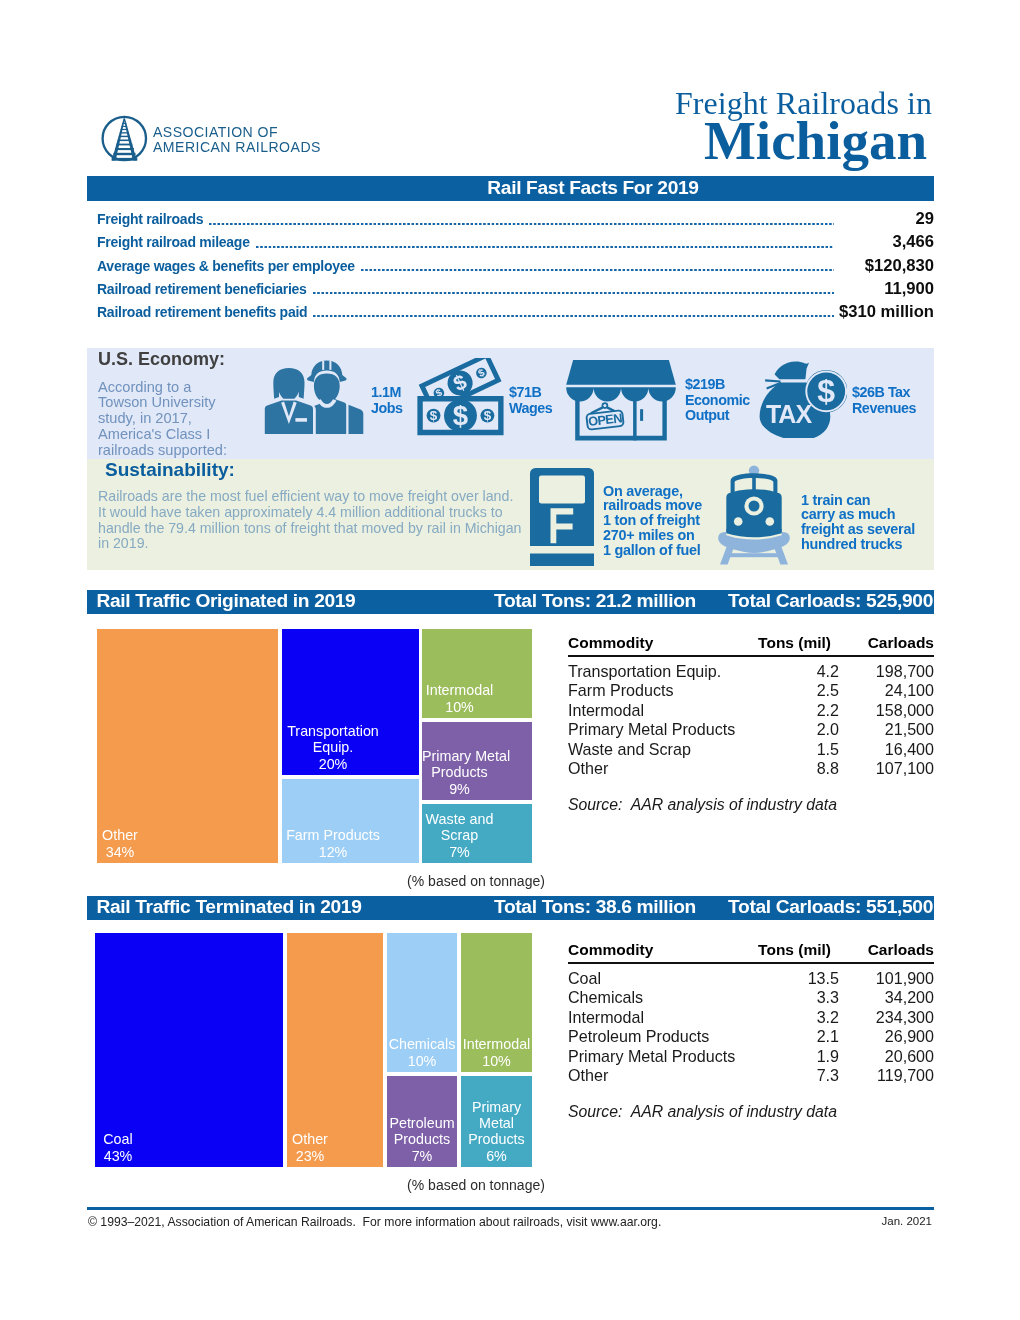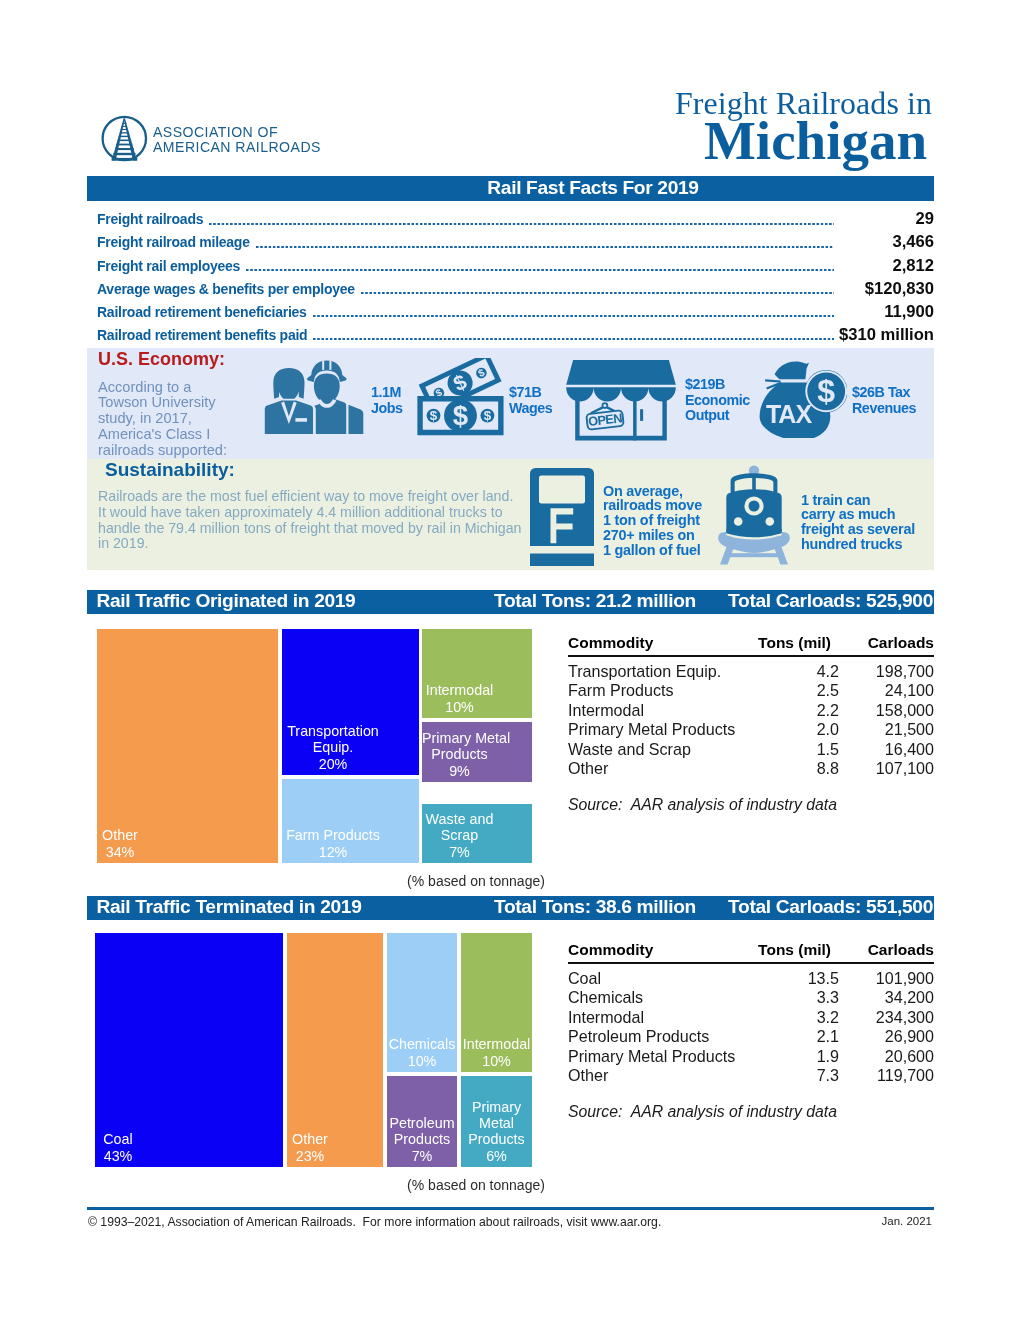--- a/index.html
+++ b/index.html
@@ -29,21 +29,21 @@
   .ffrow .lbl{color:#0B5E9E;font-weight:bold;font-size:14px;letter-spacing:-0.25px;
               flex:0 0 auto;padding-left:10px;line-height:20px;}
   .ffrow .dots{flex:1 1 auto;overflow:hidden;height:2.4px;margin:0 0 4.3px 6px;
                background-image:linear-gradient(90deg,#1565A8 0 2.2px,transparent 2.2px 4.23px);
                background-size:4.23px 2.4px;background-repeat:repeat-x;}
   .ffrow .val{flex:0 0 auto;color:#0D0D0D;font-weight:bold;font-size:16.6px;
               line-height:20px;text-align:right;}
 
   
   #econ{left:87px;top:348px;width:847px;height:111px;background:#E1E8F7;}
-  #econ-title{left:11px;top:1px;color:#b91c1c;font-weight:bold;font-size:18px;line-height:20px;}
+  #econ-title{left:11px;top:1px;color:#404040;font-weight:bold;font-size:18px;line-height:20px;}
   #econ-sub{left:11px;top:31.5px;width:140px;color:#7092BD;font-size:14.6px;line-height:15.8px;}
   .ecoitem{position:absolute;}
   .ecolabel{position:absolute;color:#1070C6;font-weight:bold;font-size:14.3px;line-height:15.7px;letter-spacing:-0.45px;}
 
   
   #sust{left:87px;top:459px;width:847px;height:111px;background:#EBF0E0;}
   #sust-title{left:18px;top:1px;color:#0B5E9E;font-weight:bold;font-size:19px;line-height:20px;}
   #sust-sub{left:11px;top:30px;width:424px;color:#86AAC2;font-size:14.2px;line-height:15.8px;}
 
   
@@ -125,25 +125,20 @@
         <span class="lbl">Freight railroads</span>
         <span class="dots"></span>
         <span class="val" style="width: 100px; text-align: right;">29</span>
       </div>
       <div class="ffrow">
         <span class="lbl">Freight railroad mileage</span>
         <span class="dots"></span>
         <span class="val" style="width: 100px;">3,466</span>
       </div>
       <div class="ffrow">
-        <span class="lbl">Freight rail employees</span>
-        <span class="dots"></span>
-        <span class="val" style="width: 100px;">2,812</span>
-      </div>
-      <div class="ffrow">
         <span class="lbl">Average wages &amp; benefits per employee</span>
         <span class="dots"></span>
         <span class="val" style="width: 100px;">$120,830</span>
       </div>
       <div class="ffrow">
         <span class="lbl">Railroad retirement beneficiaries</span>
         <span class="dots"></span>
         <span class="val" style="width: 100px;">11,900</span>
       </div>
       <div class="ffrow">
@@ -391,21 +386,21 @@
           <div>Farm Products</div>
           <div>12%</div>
         </div>
       </div>
       <div class="tile" style="left: 325px; top: 0px; width: 110px; height: 89px; background: rgb(156, 189, 92);">
         <div class="tl">
           <div>Intermodal</div>
           <div>10%</div>
         </div>
       </div>
-      <div class="tile" style="left: 325px; top: 93px; width: 110px; height: 60px; background: rgb(126, 96, 168);">
+      <div class="tile" style="left: 325px; top: 93px; width: 110px; height: 78px; background: rgb(126, 96, 168);">
         <div class="tl">
           <div>Primary Metal</div>
           <div>Products</div>
           <div>9%</div>
         </div>
       </div>
       <div class="tile" style="left: 325px; top: 175px; width: 110px; height: 59px; background: rgb(68, 170, 196);">
         <div class="tl">
           <div>Waste and</div>
           <div>Scrap</div>

